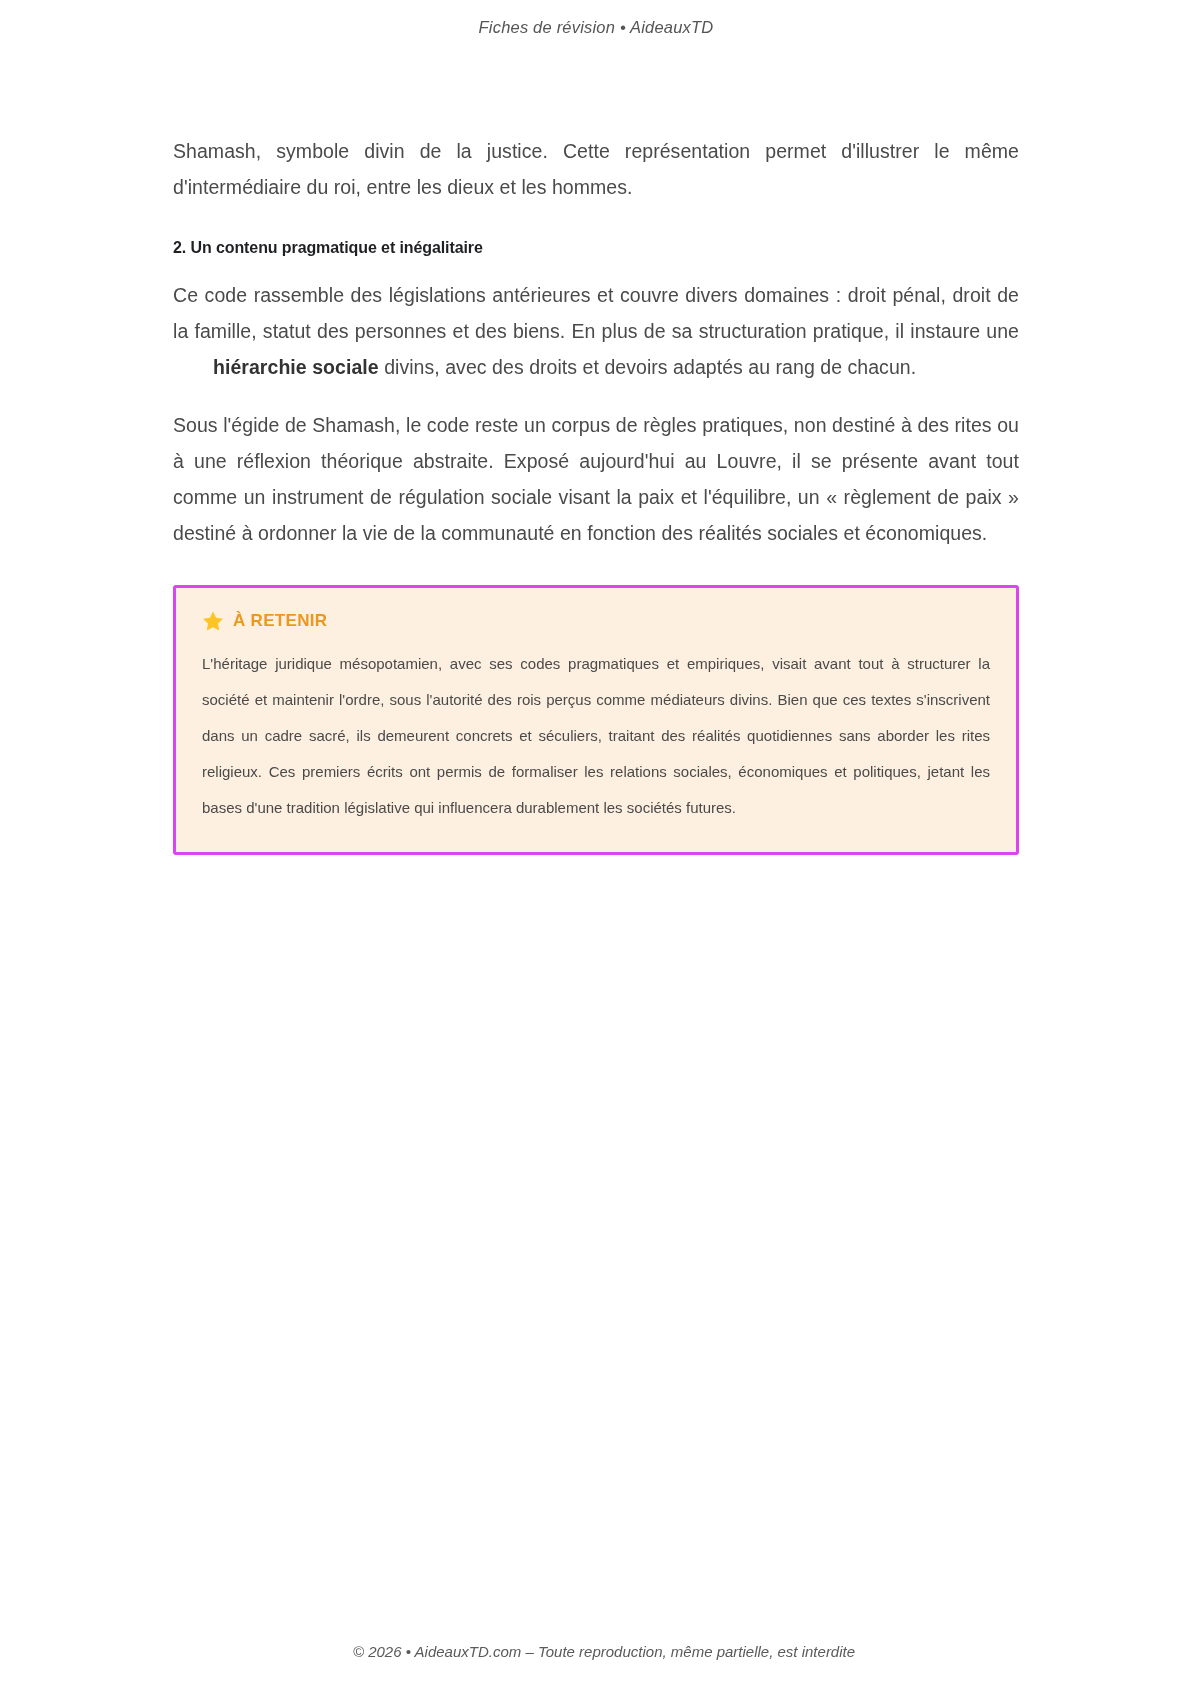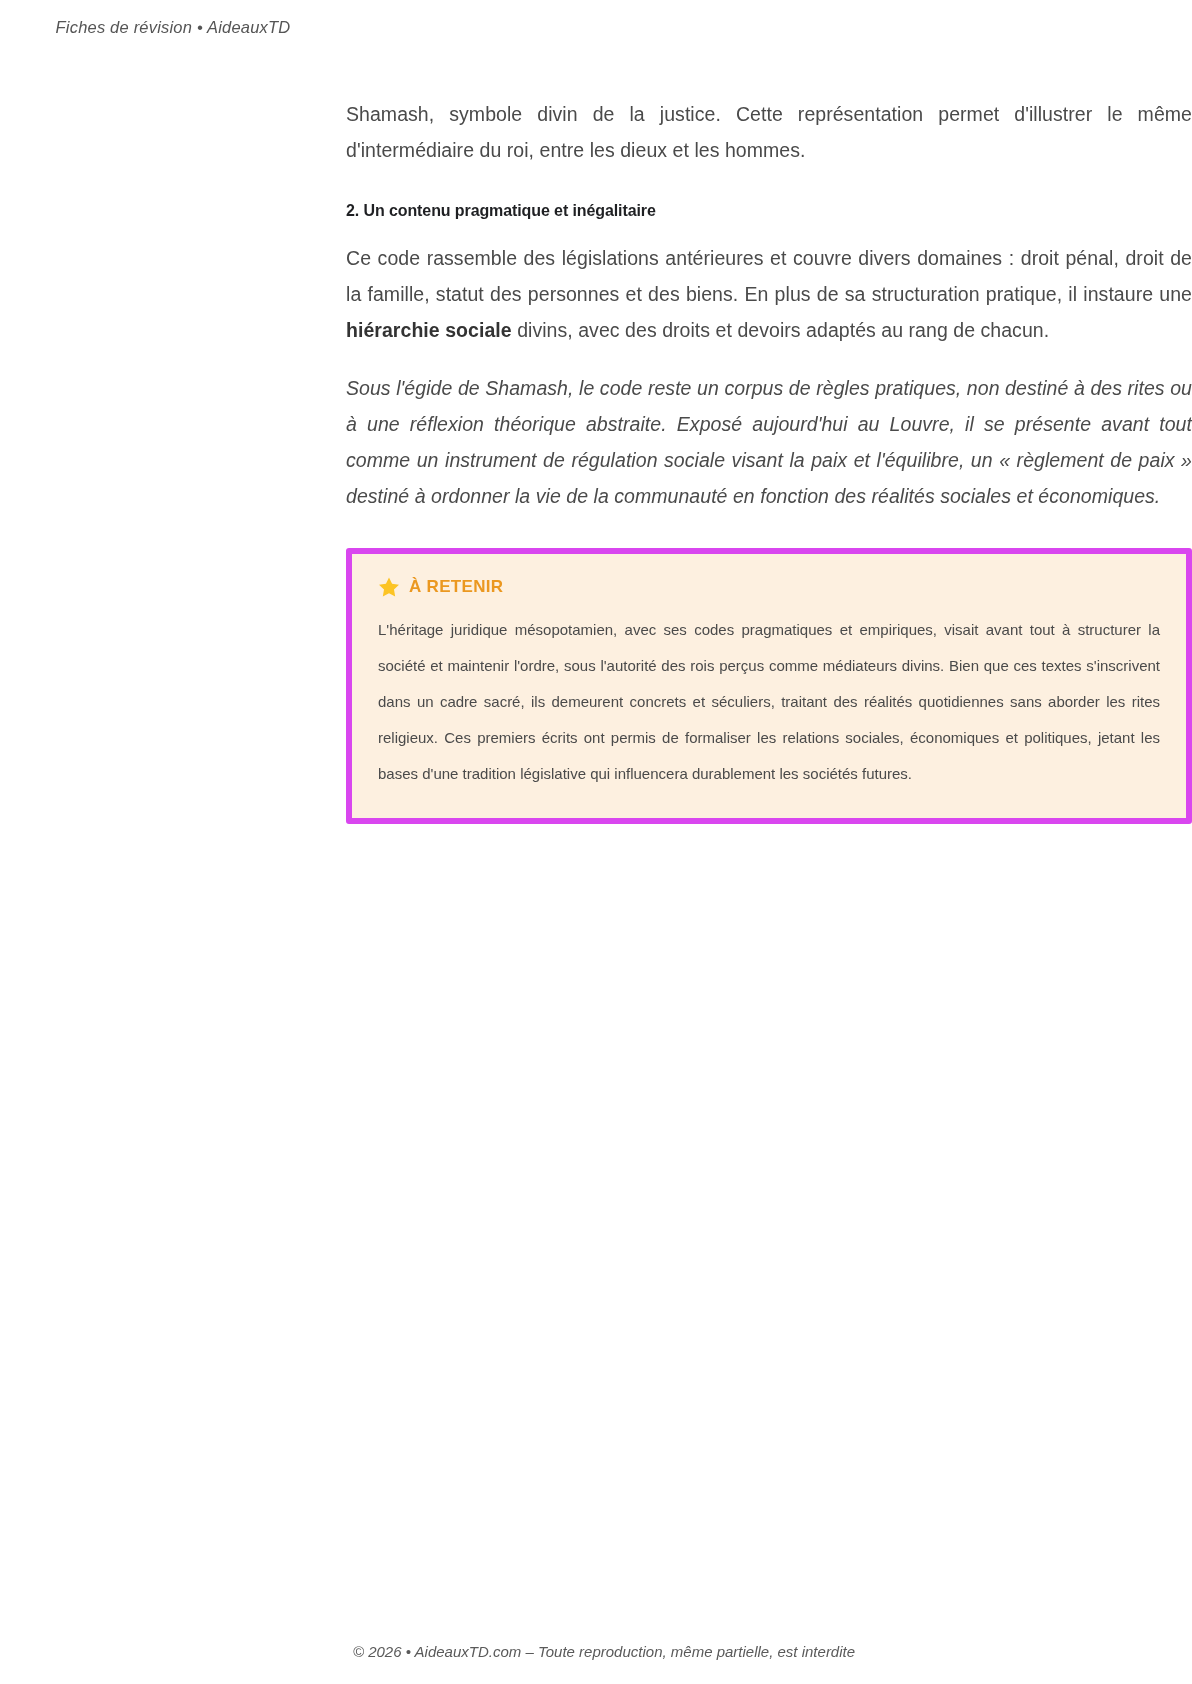--- a/index.html
+++ b/index.html
@@ -15,21 +15,21 @@
     position: relative;
     overflow: hidden;
   }
 
   .page {
     width: 1192px;
     height: 1684px;
     box-sizing: border-box;
     position: relative;
     display: flex;
-    flex-direction: row;
+    flex-direction: column;
   }
 
   
   .doc-header {
     width: 100%;
     text-align: center;
     padding-top: 18px;
     font-style: italic;
     font-size: 16.5px;
     color: #555555;
@@ -48,40 +48,40 @@
     font-size: 19.5px;
     line-height: 36px;
     color: #4a4a4a;
     text-align: justify;
     margin: 0 0 22px 0;
     letter-spacing: 0.05px;
   }
 
   p.body-text.tight {
     margin-bottom: 0;
-    font-style: italic;
   }
 
   h2.section-heading {
     font-size: 16px;
     font-weight: bold;
     color: #1f2023;
     margin: 34px 0 20px 0;
     letter-spacing: -0.1px;
   }
 
   strong.inline-bold {
     font-weight: bold;
     color: #333333;
+    margin-left: 40px;
   }
 
   
   .callout {
     margin-top: 34px;
-    border: 6px solid #d946ef;
+    border: 3px solid #d946ef;
     background: #fdf0e0;
     border-radius: 3px;
     padding: 22px 26px 26px 26px;
     box-sizing: border-box;
   }
 
   .callout-header {
     display: flex;
     align-items: center;
     gap: 9px;

